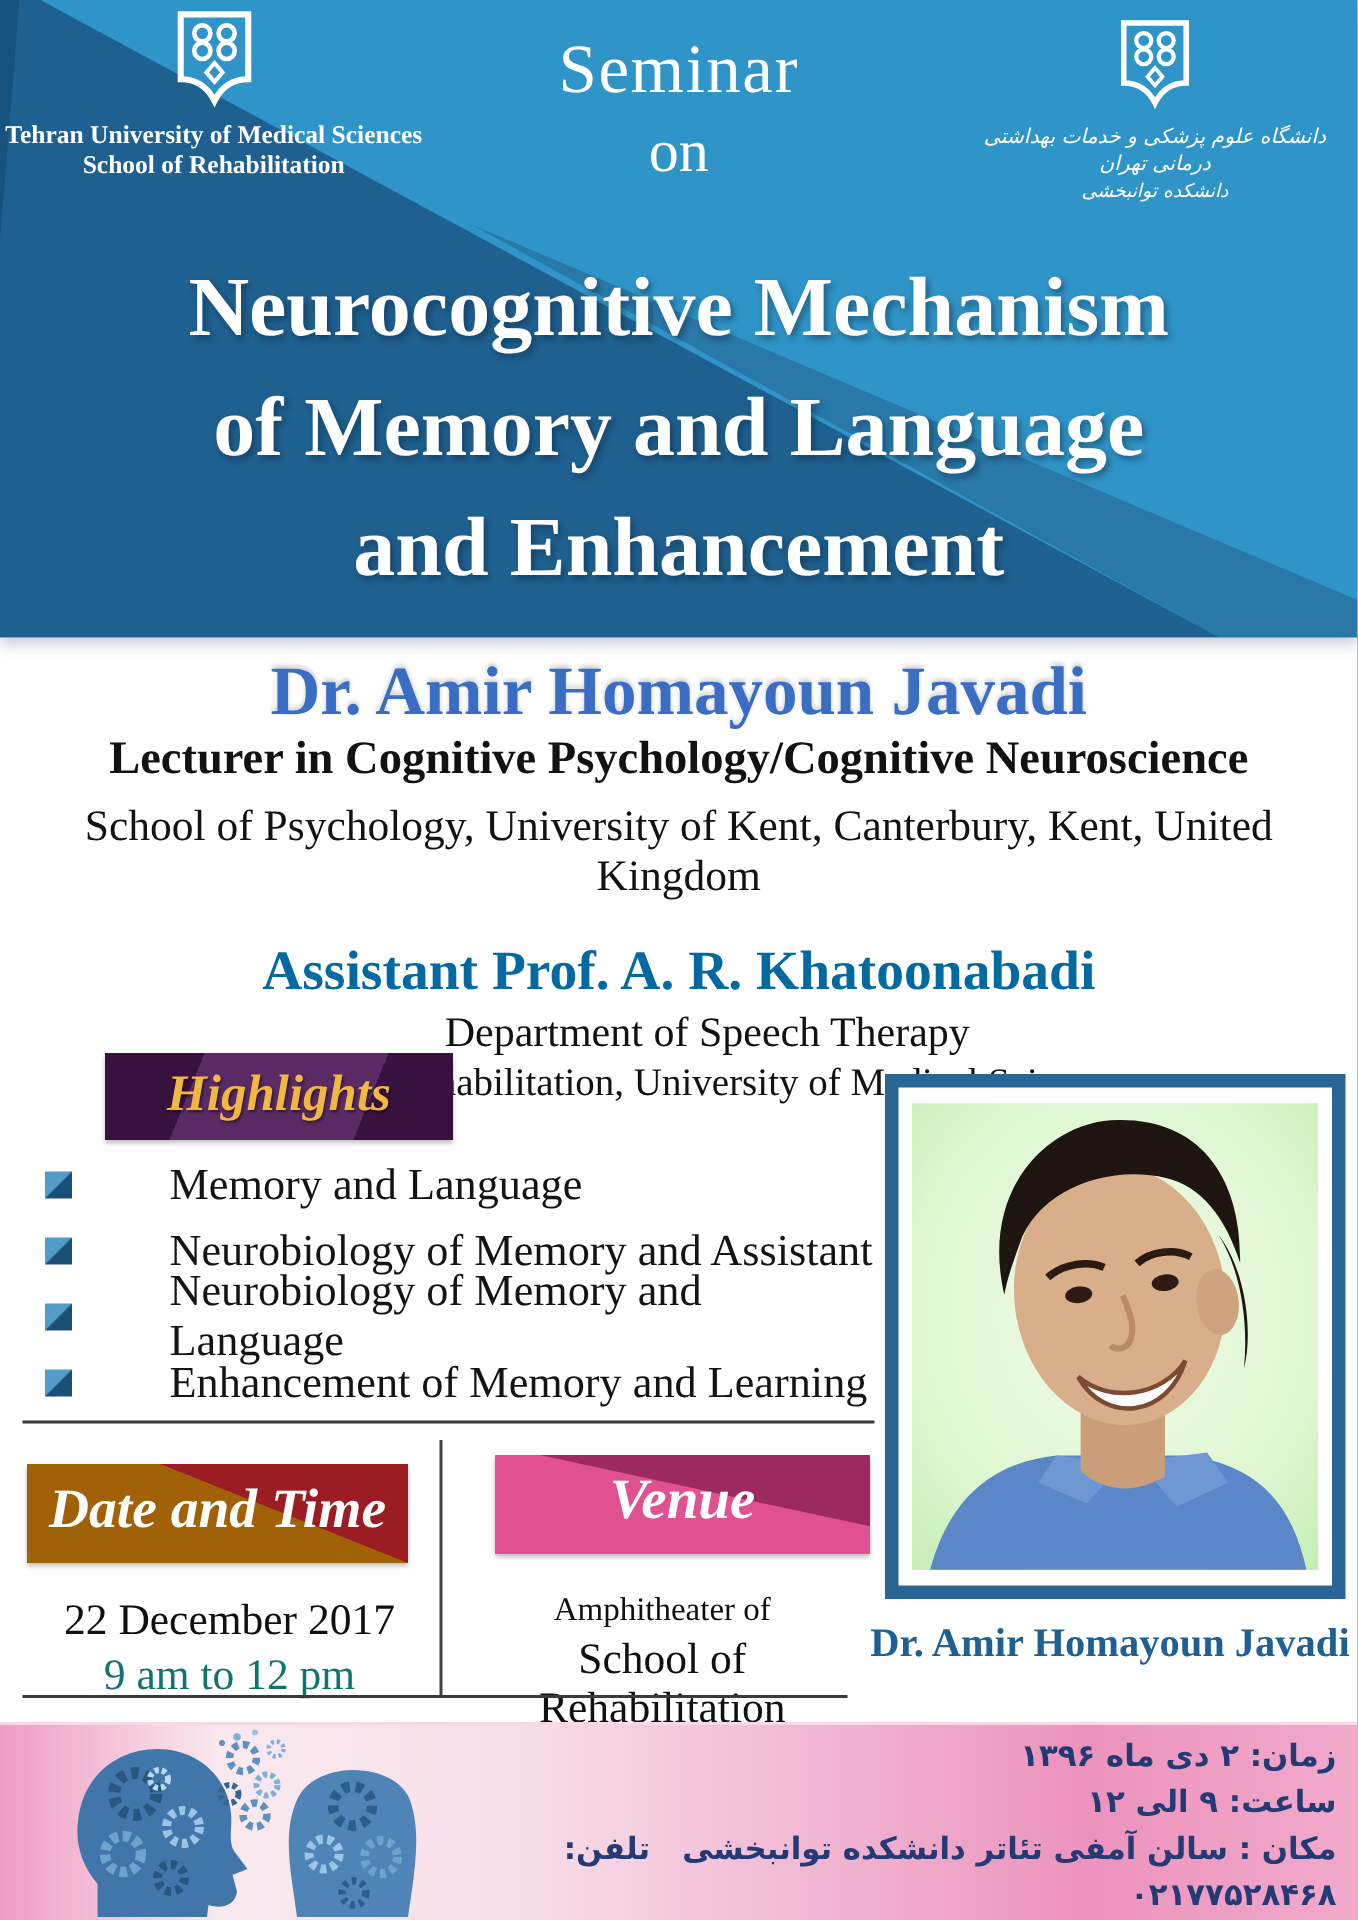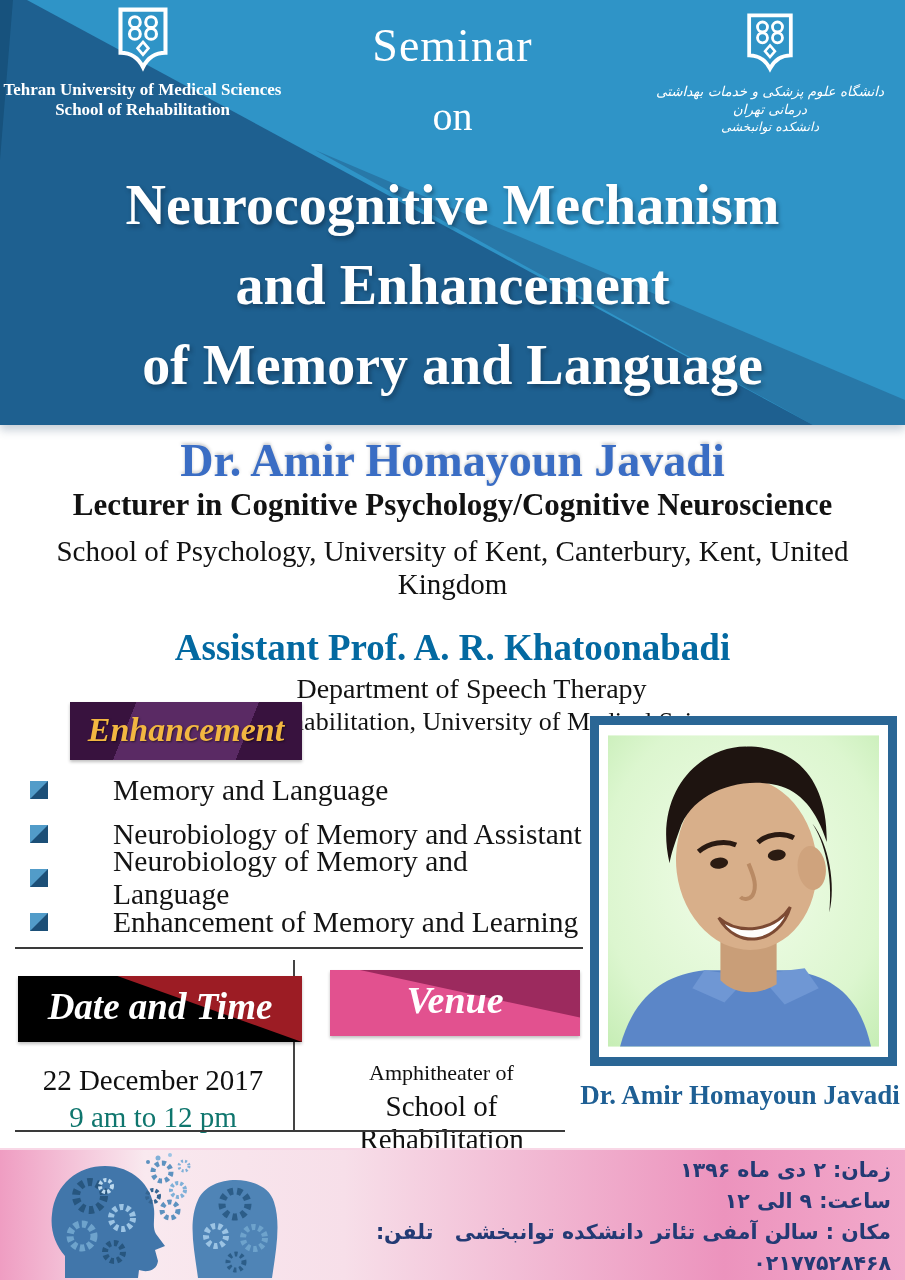--- a/index.html
+++ b/index.html
@@ -16,21 +16,21 @@
   .banner-darker{position:absolute;inset:0;background:#17527d;
           clip-path:polygon(0 0,13px 0,0 160px);}
 
   .org-left{position:absolute;left:0;top:6px;width:285px;text-align:center;color:#fff;}
   .org-left .logo{margin:0 auto 4px auto;width:54px;height:70px;}
   .org-left .l1{font-size:17px;font-weight:bold;line-height:20px;}
   .org-left .l2{font-size:17px;font-weight:bold;line-height:20px;}
 
   .seminar-block{position:absolute;left:0;top:20px;width:905px;text-align:center;color:#fff;}
   .seminar-block .w1{font-size:46px;line-height:52px;letter-spacing:1px;}
-  .seminar-block .w2{font-size:40px;line-height:46px;margin-top:22px;}
+  .seminar-block .w2{font-size:40px;line-height:46px;margin-top:6px;}
 
   .org-right{position:absolute;right:10px;top:12px;width:250px;text-align:center;color:#fff;}
   .org-right .logo{margin:0 auto 6px auto;width:50px;height:64px;}
   .org-right .fa1{font-family:"DejaVu Sans",sans-serif;font-style:italic;font-size:13.5px;line-height:18px;direction:rtl;}
   .org-right .fa2{font-family:"DejaVu Sans",sans-serif;font-style:italic;font-size:12.5px;line-height:17px;direction:rtl;}
 
   .title-block{position:absolute;left:0;top:165px;width:905px;text-align:center;color:#fff;
                font-weight:bold;font-size:56px;line-height:80px;
                text-shadow:2px 3px 4px rgba(10,30,50,.45);}
 
@@ -56,21 +56,21 @@
   .hl-list li{display:flex;align-items:center;height:44px;gap:40px;}
   .bullet{width:18px;height:18px;margin-right:25px;flex:0 0 18px;
           background:linear-gradient(135deg,#529cc9 0 48%,#1c4f77 52%);}
   .hl-text{font-size:29.5px;color:#141414;}
 
   .hr1{position:absolute;left:15px;top:255px;width:568px;border-top:2px solid #3a3a3a;}
   .hr2{position:absolute;left:15px;top:438px;width:550px;border-top:2px solid #3a3a3a;}
   .vdiv{position:absolute;left:293px;top:268px;height:170px;border-left:2px solid #444;}
 
   .date-col{position:absolute;left:15px;top:270px;width:276px;text-align:center;}
-  .date-badge{margin:14px 0 0 3px;width:284px;height:66px;position:relative;background:#000000;
+  .date-badge{margin:14px 0 0 3px;width:254px;height:66px;position:relative;background:#a16207;
               box-shadow:0 2px 3px rgba(0,0,0,.25);}
   .date-badge::after{content:"";position:absolute;inset:0;background:#9c1c24;
               clip-path:polygon(35% 0,100% 0,100% 100%);}
   .date-badge span{position:relative;z-index:2;display:block;text-align:center;line-height:62px;
               font-style:italic;font-weight:bold;font-size:37px;color:#fff;}
   .date-line1{margin-top:22px;font-size:29px;color:#101010;}
   .date-line2{margin-top:4px;font-size:29px;color:#0f766e;}
 
   .venue-col{position:absolute;left:300px;top:270px;width:283px;text-align:center;}
   .venue-badge{margin:8px 0 0 30px;width:250px;height:66px;position:relative;background:#e2518f;
@@ -137,38 +137,38 @@
             <circle cx="39" cy="31" r="6" stroke-width="3.4"></circle>
           <path d="M30 40 L36 47 L30 54 L24 47 Z" stroke-width="3"></path>
         </svg>
       </div>
       <div class="fa1">دانشگاه علوم پزشکی و خدمات بهداشتی درمانی تهران</div>
       <div class="fa2">دانشکده توانبخشی</div>
     </div>
 
     <div class="title-block">
       <div>Neurocognitive Mechanism</div>
+      <div>of Memory and Language</div>
       <div>and Enhancement</div>
-      <div>of Memory and Language</div>
     </div>
   </div>
 
   <div class="speakers">
     <div class="sp-name1">Dr. Amir Homayoun Javadi</div>
     <div class="sp-role1">Lecturer in Cognitive Psychology/Cognitive Neuroscience</div>
     <div class="sp-aff1">School of Psychology, University of Kent, Canterbury, Kent, United Kingdom</div>
     <div class="sp-name2">Assistant Prof. A. R. Khatoonabadi</div>
     <div class="sp-dept2">Department of Speech Therapy</div>
     <div class="sp-aff2">School of Rehabilitation, University of Medical Sciences</div>
   </div>
 
   <div class="content">
 
     <div class="hl-badge">
-      <span>Enhancement</span>
+      <span>Highlights</span>
     </div>
 
     <ul class="hl-list">
       <li>
         <span class="bullet"></span>
         <span class="hl-text">Memory and Language</span>
       </li>
       <li>
         <span class="bullet"></span>
         <span class="hl-text">Neurobiology of Memory and Assistant</span>

